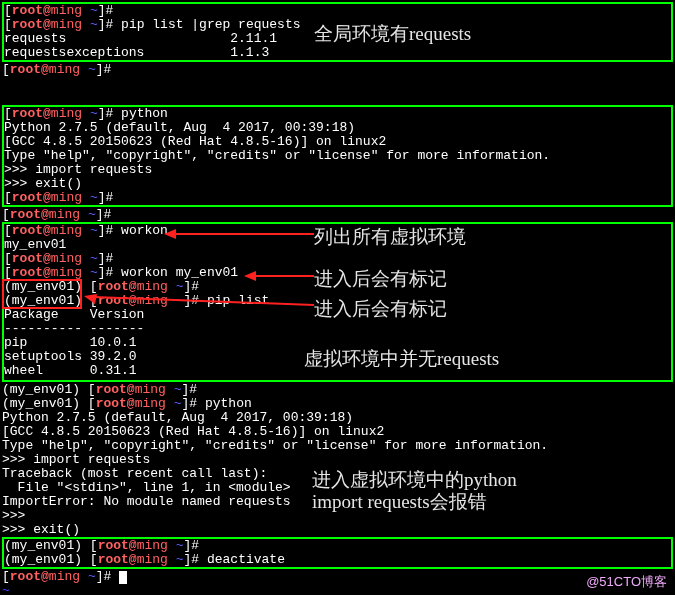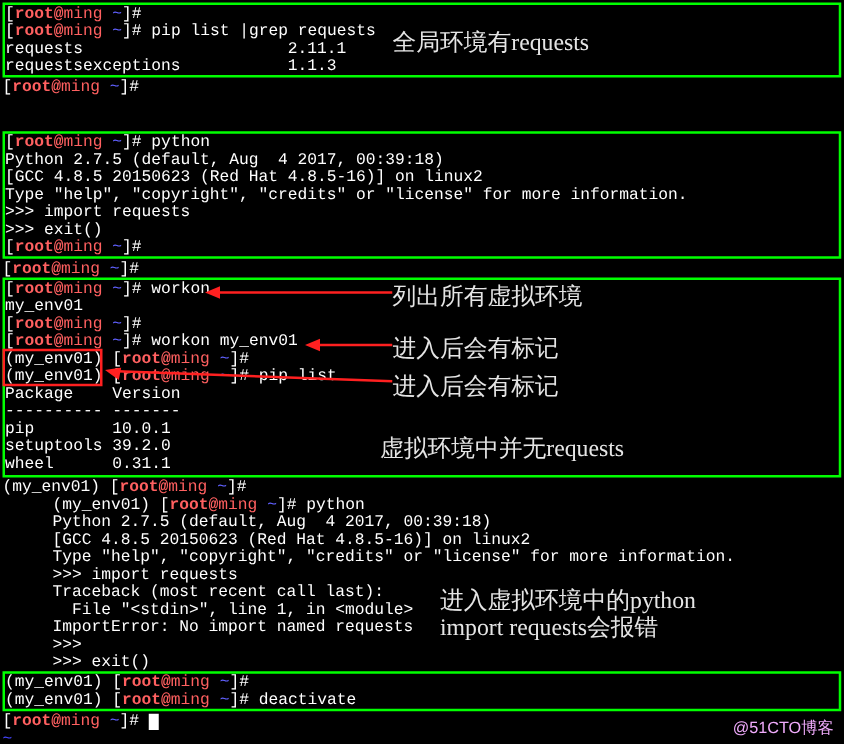--- a/index.html
+++ b/index.html
@@ -108,29 +108,29 @@
     <polygon points="0,6 12,1 12,11" fill="#ff2020"></polygon>
   </svg>
   <svg class="arrow" style="left:80px;top:70px;width:230px;height:14px;">
     <line x1="230" y1="11" x2="10" y2="3" stroke="#ff2020" stroke-width="2"></line>
     <polygon points="0,2 13,0 11,10" fill="#ff2020"></polygon>
   </svg>
 </div>
 
 <div class="line"><span class="env">(my_env01)</span> <span class="bracket">[</span><span class="prompt-root">root</span><span class="prompt-root">@</span><span class="prompt-host">ming</span> <span class="path">~</span><span class="bracket">]#</span></div>
 
-<div style="position:relative;margin-left:40px;">
+<div style="position:relative;">
   <div class="line"><span class="env">(my_env01)</span> <span class="bracket">[</span><span class="prompt-root">root</span><span class="prompt-root">@</span><span class="prompt-host">ming</span> <span class="path">~</span><span class="bracket">]#</span><span class="normal"> python</span></div>
   <div class="line normal">Python 2.7.5 (default, Aug  4 2017, 00:39:18)</div>
   <div class="line normal">[GCC 4.8.5 20150623 (Red Hat 4.8.5-16)] on linux2</div>
   <div class="line normal">Type "help", "copyright", "credits" or "license" for more information.</div>
   <div class="line normal">&gt;&gt;&gt; import requests</div>
   <div class="line normal">Traceback (most recent call last):</div>
   <div class="line normal">  File "&lt;stdin&gt;", line 1, in &lt;module&gt;</div>
-  <div class="line normal">ImportError: No import named requests</div>
+  <div class="line normal">ImportError: No module named requests</div>
   <div class="line normal">&gt;&gt;&gt;</div>
   <div class="line normal">&gt;&gt;&gt; exit()</div>
   <div class="anno" style="top:92px;left:310px;">import requests会报错</div>
   <div class="anno" style="top:70px;left:310px;">进入虚拟环境中的python</div>
 </div>
 
 <div class="box-green" style="height:32px;">
   <div class="line"><span class="env">(my_env01)</span> <span class="bracket">[</span><span class="prompt-root">root</span><span class="prompt-root">@</span><span class="prompt-host">ming</span> <span class="path">~</span><span class="bracket">]#</span></div>
   <div class="line"><span class="env">(my_env01)</span> <span class="bracket">[</span><span class="prompt-root">root</span><span class="prompt-root">@</span><span class="prompt-host">ming</span> <span class="path">~</span><span class="bracket">]#</span><span class="normal"> deactivate</span></div>
 </div>

